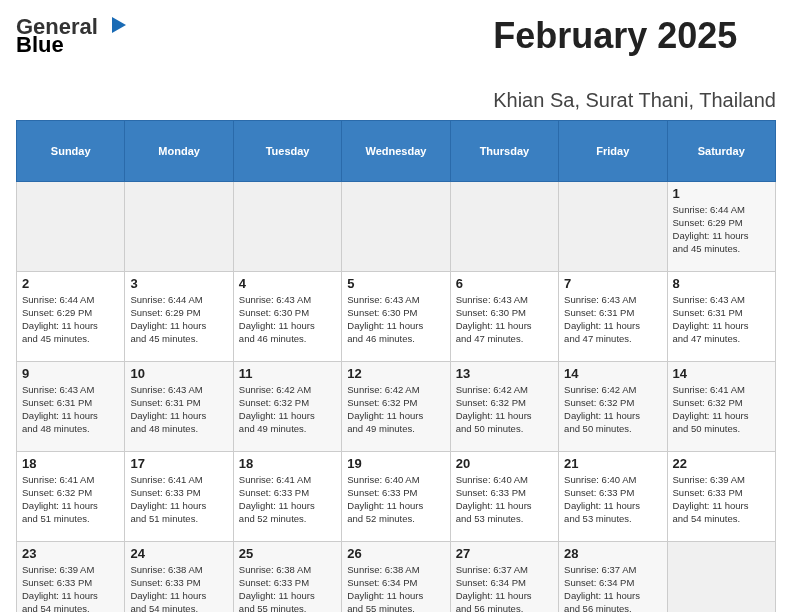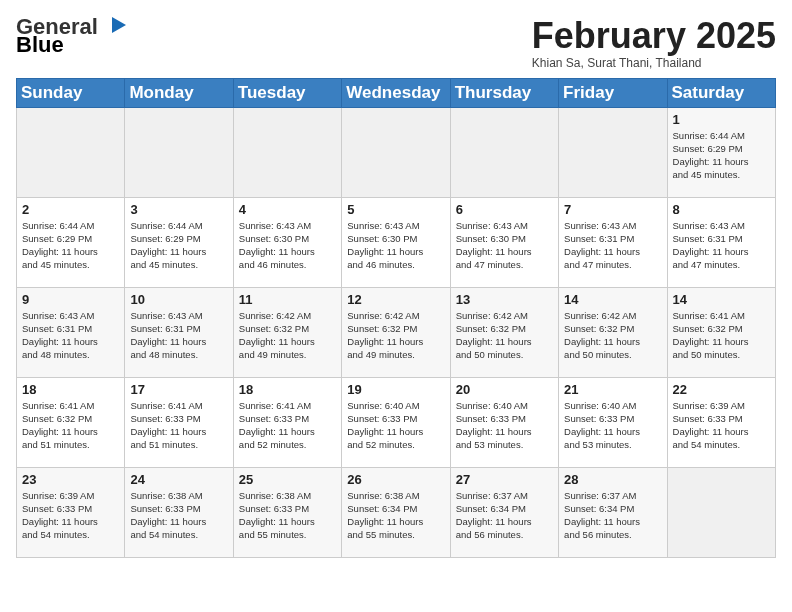--- a/index.html
+++ b/index.html
@@ -31,35 +31,36 @@
     .title-block {
       text-align: left;
     }
     .month-title {
       font-size: 36px;
       font-weight: bold;
       color: #222;
       line-height: 1.1;
     }
     .location-title {
-      font-size: 12px;
+      font-size: 20px;
       color: #444;
+      margin-top: 33px;
     }
     .calendar {
       width: 100%;
       border-collapse: collapse;
       table-layout: fixed;
     }
     .calendar thead th {
       background: #3a7fc1;
       color: #fff;
-      font-size: 17px;
+      font-size: 11px;
       font-weight: bold;
-      padding: 4px 4px;
-      text-align: left;
+      padding: 24px 4px;
+      text-align: center;
       border: 1px solid #2a6aaa;
     }
     .calendar tbody td {
       border: 1px solid #ccc;
       vertical-align: top;
       padding: 4px 5px;
       height: 90px;
       background: #fff;
     }
     .calendar tbody tr:nth-child(odd) td {

